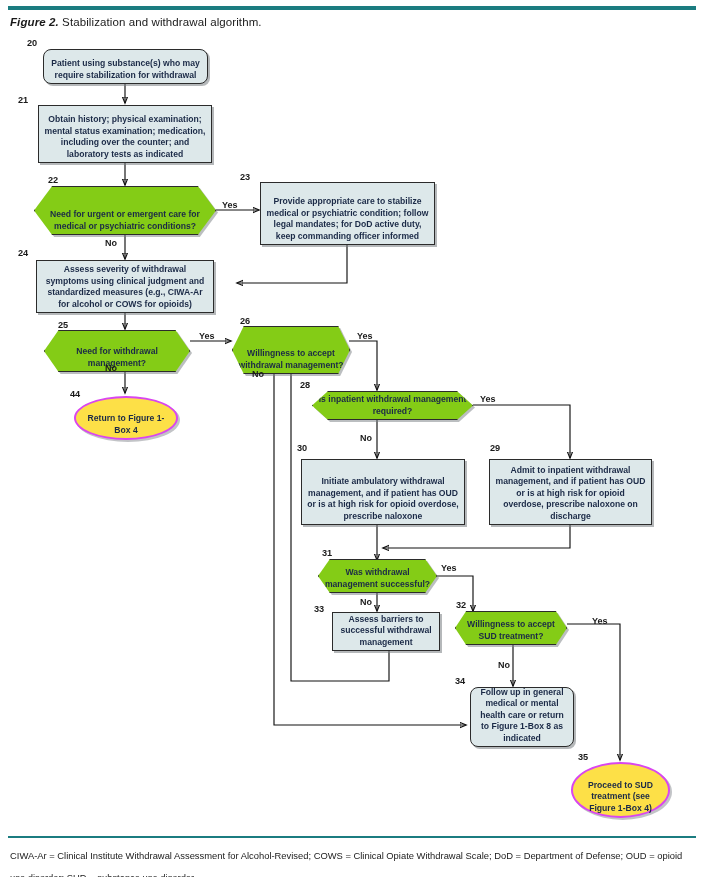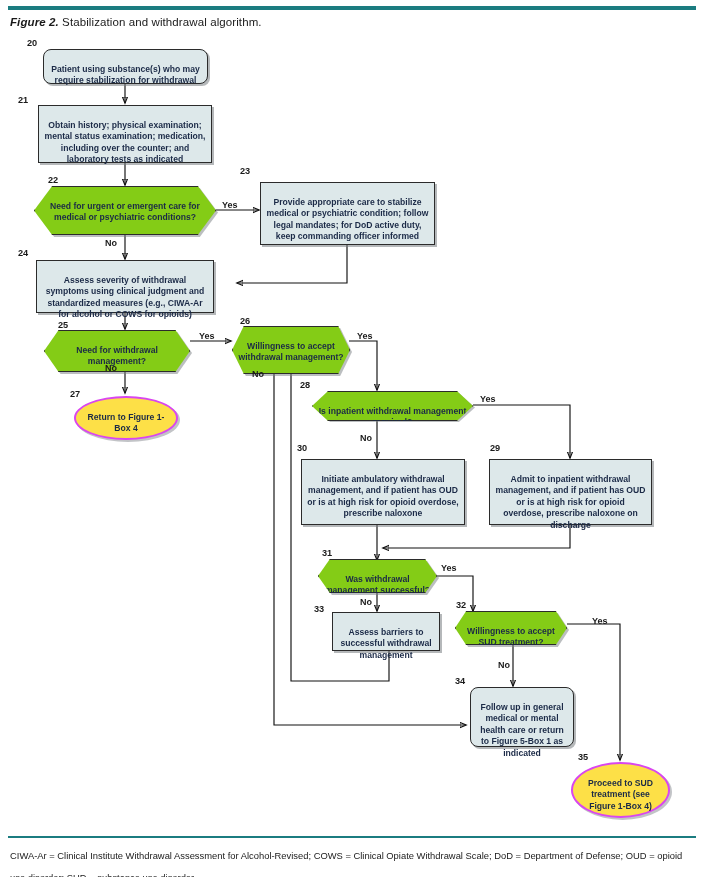--- a/index.html
+++ b/index.html
@@ -60,28 +60,28 @@
     stroke:#111111;
     stroke-width:1.15;
     fill:none;
   }
 
   
   .node{
     position:absolute;
     box-sizing:border-box;
     display:flex;
-    align-items:flex-start;
+    align-items:flex-end;
     justify-content:center;
     text-align:center;
     font-size:8.6px;
     font-weight:bold;
     line-height:11.4px;
     color:#1b2a47;
-    padding:14px 5px;
+    padding:2px 5px;
   }
   .node .txt{display:block;width:100%;}
 
   
   .rect{
     background:#dde8ea;
     border:1px solid #2b2b2b;
     box-shadow:2px 2px 0 rgba(120,125,130,.55);
   }
   
@@ -202,21 +202,21 @@
   </div>
 
   <div class="num" style="left:48px;top:175px;">22</div>
   <div class="hexwrap" style="left:34px;top:186px;width:182px;height:49px;">
     <div class="hexshadow"></div>
     <div class="node hex">
       <span class="txt">Need for urgent or emergent care for medical or psychiatric conditions?</span>
     </div>
   </div>
 
-  <div class="num" style="left:240px;top:166px;">23</div>
+  <div class="num" style="left:240px;top:172px;">23</div>
   <div class="node rect" style="left:260px;top:182px;width:175px;height:63px;">
     <span class="txt">Provide appropriate care to stabilize medical or psychiatric condition; follow legal mandates; for DoD active duty, keep commanding officer informed</span>
   </div>
 
   <div class="num" style="left:18px;top:248px;">24</div>
   <div class="node rect" style="left:36px;top:260px;width:178px;height:53px;">
     <span class="txt">Assess severity of withdrawal symptoms using clinical judgment and standardized measures (e.g., CIWA-Ar for alcohol or COWS for opioids)</span>
   </div>
 
   <div class="num" style="left:48px;top:320px;margin-left:10px;">25</div>
@@ -228,21 +228,21 @@
   </div>
 
   <div class="num" style="left:240px;top:316px;">26</div>
   <div class="hexwrap" style="left:232px;top:326px;width:118px;height:48px;">
     <div class="hexshadow"></div>
     <div class="node hex">
       <span class="txt">Willingness to accept withdrawal management?</span>
     </div>
   </div>
 
-  <div class="num" style="left:70px;top:389px;">27</div>
+  <div class="num" style="left:70px;top:389px;">44</div>
   <div class="node ellipse" style="left:74px;top:396px;width:104px;height:44px;">
     <span class="txt">Return to Figure 1-Box 4</span>
   </div>
 
   <div class="num" style="left:300px;top:380px;">28</div>
   <div class="hexwrap" style="left:312px;top:391px;width:161px;height:29px;">
     <div class="hexshadow"></div>
     <div class="node hex">
       <span class="txt">Is inpatient withdrawal management required?</span>
     </div>
@@ -274,21 +274,21 @@
     </div>
   </div>
 
   <div class="num" style="left:314px;top:604px;">33</div>
   <div class="node rect" style="left:332px;top:612px;width:108px;height:39px;">
     <span class="txt">Assess barriers to successful withdrawal management</span>
   </div>
 
   <div class="num" style="left:455px;top:676px;">34</div>
   <div class="node round" style="left:470px;top:687px;width:104px;height:60px;">
-    <span class="txt">Follow up in general medical or mental health care or return to Figure 5-Box 1 as indicated</span>
+    <span class="txt">Follow up in general medical or mental health care or return to Figure 1-Box 8 as indicated</span>
   </div>
 
   <div class="num" style="left:578px;top:752px;">35</div>
   <div class="node ellipse" style="left:571px;top:762px;width:99px;height:56px;">
     <span class="txt">Proceed to SUD treatment (see Figure 1-Box 4)</span>
   </div>
 
   <div class="elabel" style="left:222px;top:200px;">Yes</div>
   <div class="elabel" style="left:105px;top:238px;">No</div>
   <div class="elabel" style="left:199px;top:331px;">Yes</div>

